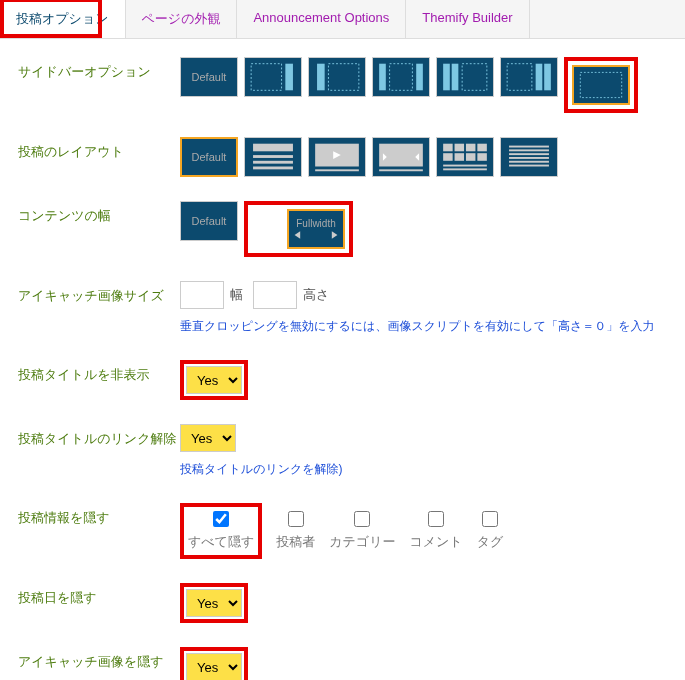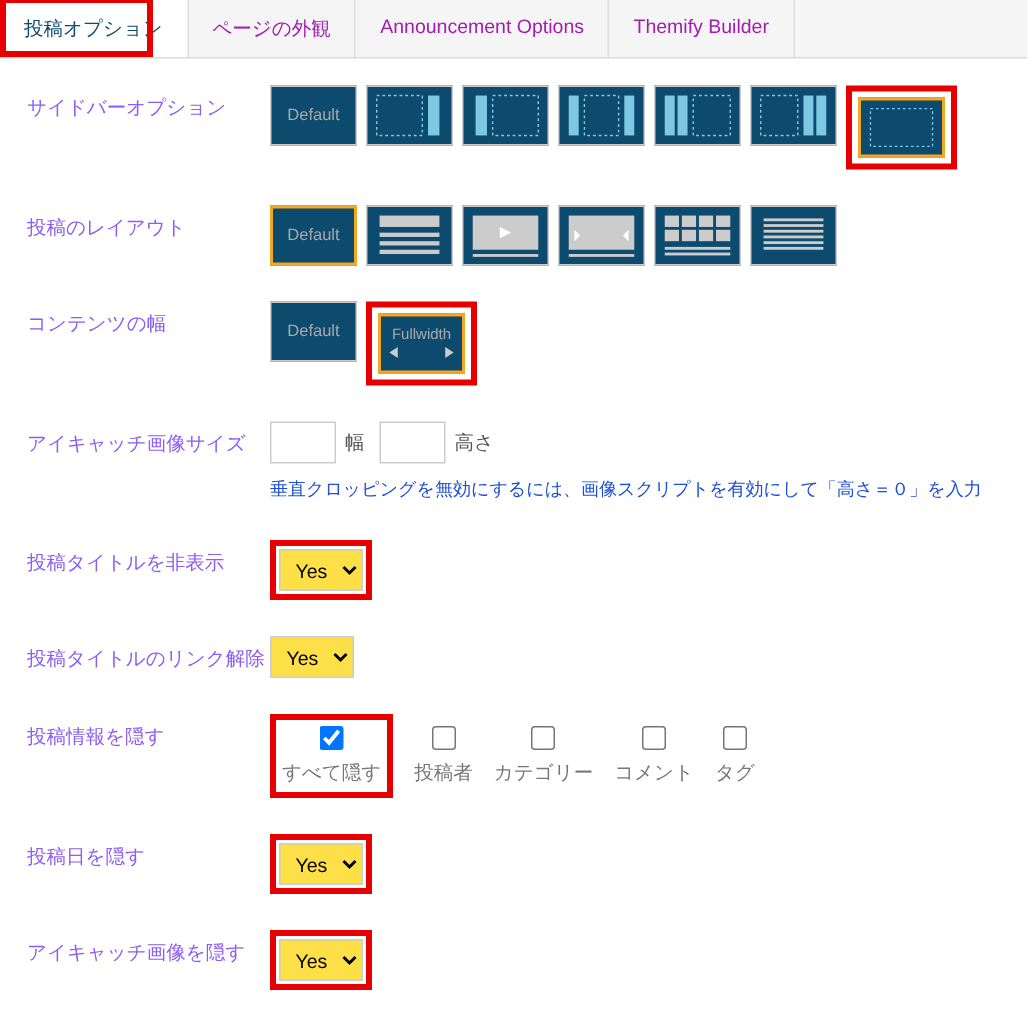--- a/index.html
+++ b/index.html
@@ -2,21 +2,21 @@
 <html><head>
 <meta charset="utf-8">
 <style>
 * { box-sizing: border-box; margin: 0; padding: 0; }
 body { font-family: -apple-system, BlinkMacSystemFont, "Segoe UI", sans-serif; font-size: 13px; color: #555; background: #fff; width: 685px; }
 .tabs { display: flex; border-bottom: 1px solid #ddd; background: #f5f5f5; }
 .tab { padding: 10px 16px; color: #a21caf; cursor: pointer; font-size: 13px; border-right: 1px solid #ddd; }
 .tab.active { background: #fff; color: #0c4a6e; font-weight: 500; }
 .panel { padding: 18px; }
 .row { display: flex; align-items: flex-start; margin-bottom: 24px; }
-.label { width: 162px; flex-shrink: 0; color: #8b5cf6; font-size: 13px; padding-top: 6px; }
+.label { width: 162px; flex-shrink: 0; color: #4d7c0f; font-size: 13px; padding-top: 6px; }
 .controls { flex: 1; }
 .thumbs { display: flex; flex-wrap: wrap; gap: 6px; }
 .thumb { width: 58px; height: 40px; border: 1px solid #ccc; background: #0c4a6e; display: flex; align-items: center; justify-content: center; cursor: pointer; position: relative; overflow: hidden; }
 .thumb.selected { border: 2px solid #f5a623; }
 .thumb-default { color: #aaa; font-size: 11px; }
 .thumb svg { width: 100%; height: 100%; }
 .input-small { width: 44px; height: 28px; border: 1px solid #ccc; padding: 2px 6px; font-size: 13px; }
 .input-label { margin: 0 10px 0 6px; font-size: 13px; color: #555; }
 .hint { color: #1d4ed8; font-size: 12px; margin-top: 8px; line-height: 1.6; }
 select { border: 1px solid #ccc; padding: 4px 6px; font-size: 13px; background: #fde047; height: 28px; }
@@ -152,21 +152,21 @@
   </div>
 
   <div class="row">
     <div class="label">コンテンツの幅</div>
     <div class="controls">
       <div class="thumbs">
         <div class="thumb">
             <span class="thumb-default">Default</span>
           </div>
         <span class="hl-red" style="padding:4px;">
-          <div class="thumb selected" style="flex-direction:column;">
+          <div class="thumb selected" style="flex-direction:column;margin-left:35px;">
             <span class="thumb-default" style="font-size:10px;">Fullwidth</span>
             <svg viewBox="0 0 58 12" style="height:12px;">
                 <polygon points="6,6 12,2 12,10" fill="#ccc"></polygon>
                 <polygon points="52,6 46,2 46,10" fill="#ccc"></polygon>
               </svg>
           </div>
         </span>
       </div>
     </div>
   </div>
@@ -188,20 +188,21 @@
     <div class="label">投稿タイトルを非表示</div>
     <div class="controls">
       <span class="hl-red"><select><option>Yes</option></select></span>
     </div>
   </div>
 
   <div class="row">
     <div class="label">投稿タイトルのリンク解除</div>
     <div class="controls">
       <select><option>Yes</option></select>
+      <div class="hint">投稿タイトルのリンクを解除)</div>
     </div>
   </div>
 
   <div class="row">
     <div class="label">投稿情報を隠す</div>
     <div class="controls">
       <div class="checks">
         <span class="hl-red" style="padding:4px;">
           <label>
               <input type="checkbox" checked="" style="">

